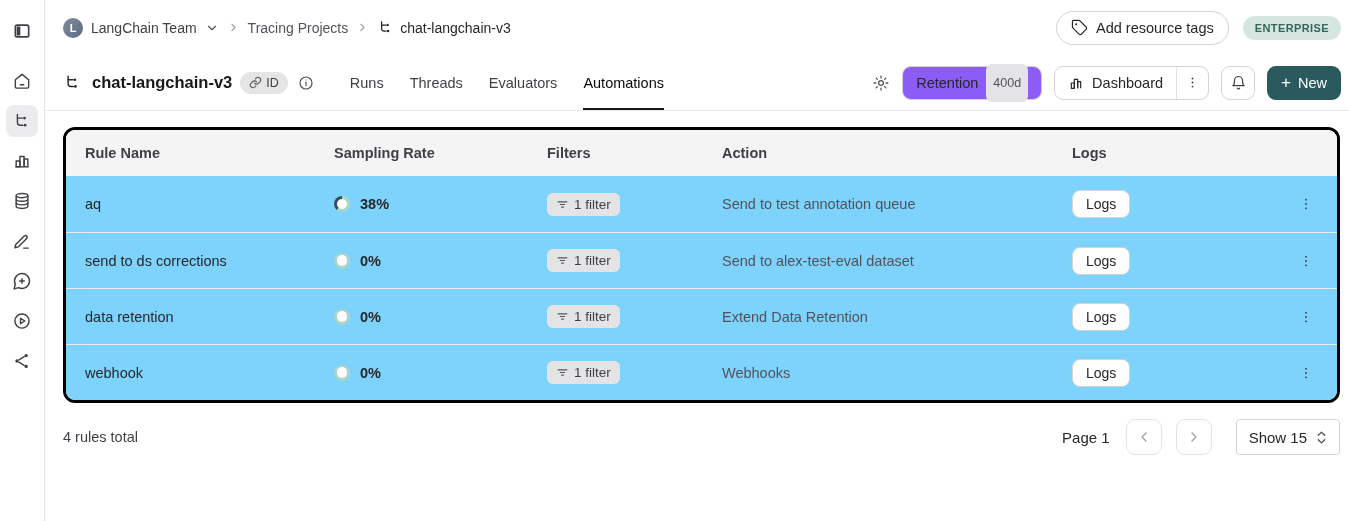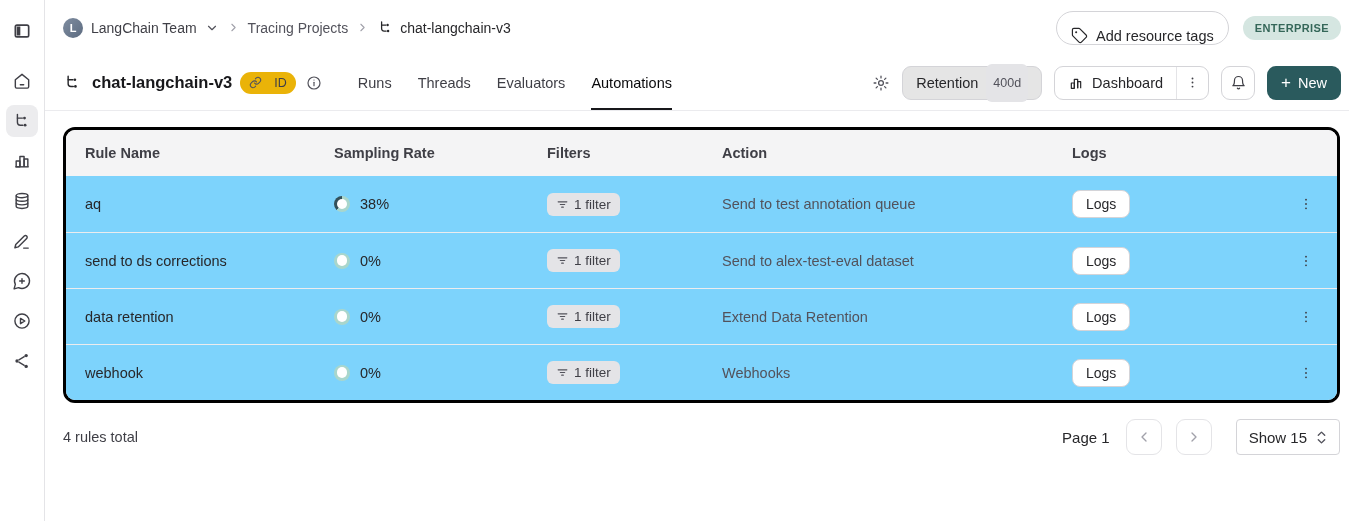--- a/index.html
+++ b/index.html
@@ -23,42 +23,42 @@
   .topbar { height:55px; display:flex; align-items:center; padding:0 8px 0 18px; }
   .crumbs { display:flex; align-items:center; gap:8px; font-size:14px; color:#52525b; }
   .avatar { width:20px; height:20px; border-radius:50%; background:linear-gradient(135deg,#7e8 da0,#5f6e82);
     background:linear-gradient(135deg,#7f8da0,#5c6b80); color:#fff; font-size:11px; font-weight:700;
     display:flex; align-items:center; justify-content:center; }
   .crumb-org { color:#3f3f46; font-weight:500; cursor:pointer; }
   .crumb-link { color:#52525b; cursor:pointer; }
   .crumb-current { color:#27272a; font-weight:500; display:flex; align-items:center; gap:6px; }
   .sep { color:#a1a1aa; display:flex; }
   .topbar-right { margin-left:auto; display:flex; align-items:center; gap:14px; }
-  .pill-btn { display:flex; align-items:flex-end; gap:8px; height:34px; padding:0 14px;
+  .pill-btn { display:flex; align-items:center; gap:8px; height:34px; padding:0 14px;
     border:1px solid #d4d4d8; border-radius:999px; background:#fff; font-size:14.5px;
     color:#27272a; cursor:pointer; }
   .plan-badge { background:#d5e6e1; color:#356759; font-size:11px; font-weight:700;
     letter-spacing:.4px; padding:6px 12px; border-radius:999px; }
 
   
   .titlebar { height:56px; display:flex; align-items:center; padding:0 8px 0 18px;
     border-bottom:1px solid #ebebee; position:relative; }
   .title-group { display:flex; align-items:center; gap:8px; }
   .page-title { font-size:16.5px; font-weight:700; color:#18181b; margin-left:2px; }
-  .id-badge { display:flex; align-items:center; gap:12px; background:#eab308; color:#3f3f46;
+  .id-badge { display:flex; align-items:center; gap:4px; background:#e5e5e5; color:#3f3f46;
     border-radius:999px; padding:4px 9px; font-size:12.5px; cursor:pointer; }
   .info-btn { color:#52525b; display:flex; cursor:pointer; margin-left:2px; }
   .tabs { display:flex; align-items:stretch; height:100%; margin-left:36px; gap:26px; }
   .tab { display:flex; align-items:center; font-size:14.5px; color:#3f3f46; cursor:pointer;
     border-bottom:2px solid transparent; padding-top:2px; }
   .tab.active { color:#09090b; font-weight:500; border-bottom:2px solid #18181b; }
   .title-right { margin-left:auto; display:flex; align-items:center; gap:12px; }
   .icon-plain { color:#52525b; display:flex; cursor:pointer; }
   .btn { display:flex; align-items:center; gap:8px; height:34px; padding:0 13px;
-    border:1px solid #d4d4d8; border-radius:9px; background:#e5e5e5; font-size:14.5px;
+    border:1px solid #d4d4d8; border-radius:9px; background:#8b5cf6; font-size:14.5px;
     color:#27272a; cursor:pointer; }
   .mini-badge { background:#e4e4e7; color:#52525b; border-radius:6px; font-size:12.5px;
     padding:12px 7px; }
   .split { display:flex; align-items:stretch; border:1px solid #d4d4d8; border-radius:9px;
     height:34px; background:#fff; }
   .split-main { display:flex; align-items:center; gap:8px; padding:16px 13px; font-size:14.5px;
     color:#27272a; cursor:pointer; }
   .split-kebab { display:flex; align-items:center; padding:0 8px; border-left:1px solid #e4e4e7;
     color:#3f3f46; cursor:pointer; }
   .icon-btn { width:34px; height:34px; border:1px solid #d4d4d8; border-radius:9px; background:#fff;
@@ -67,21 +67,21 @@
     background:#2a5a5d; border:none; border-radius:9px; color:#fff; font-size:14.5px; cursor:pointer; }
 
   
   .table-wrap { margin:16px 9px 0 18px; border:3px solid #000000; border-radius:12px; overflow:hidden; }
   .tgrid { display:grid; grid-template-columns:249px 213px 175px 350px 1fr 46px; align-items:center; }
   .thead { background:#f4f4f5; height:46px; }
   .th { font-size:14.5px; font-weight:700; color:#3f3f46; padding-left:19px; }
   .trow { height:56px; border-top:1px solid #ececee; background:#7dd3fc; }
   .td { padding-left:19px; font-size:14.5px; color:#27272a; display:flex; align-items:center; }
   .td.action { color:#52525b; }
-  .rate { display:flex; align-items:flex-end; gap:10px; }
+  .rate { display:flex; align-items:flex-end; gap:10px;font-weight:bold; }
   .donut { width:16px; height:16px; border-radius:50%; position:relative; }
   .donut-hole { position:absolute; inset:2.6px; background:#fff; border-radius:50%; }
   .chip { display:inline-flex; align-items:center; gap:5px; background:#e4e4e7; color:#3f3f46;
     border-radius:6px; padding:4px 9px; font-size:13.5px; cursor:pointer; }
   .logs-btn { border:1px solid #d4d4d8; background:#fff; border-radius:8px; padding:5px 13px;
     font-size:14px; color:#27272a; cursor:pointer; }
   .kebab { display:flex; align-items:center; justify-content:center; color:#3f3f46;
     cursor:pointer; width:30px; height:30px; }
 
   

